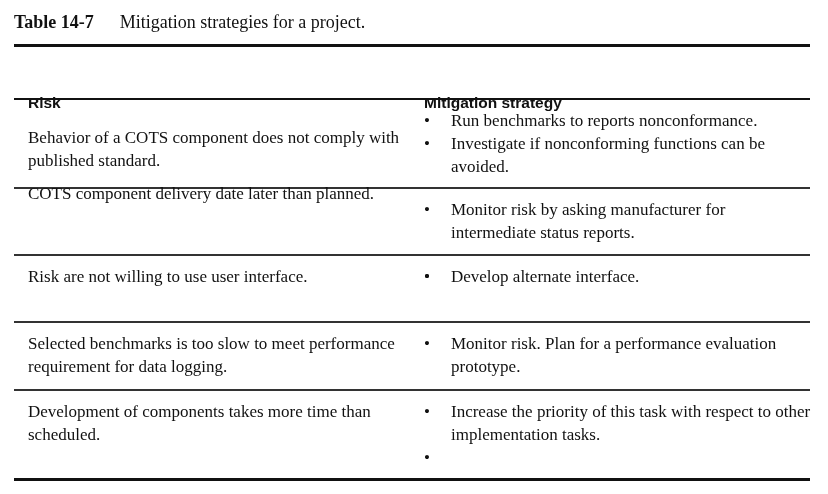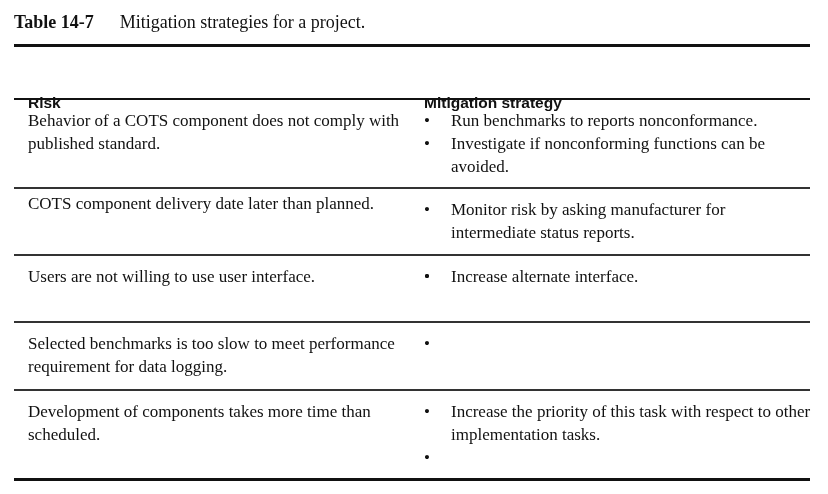--- a/index.html
+++ b/index.html
@@ -22,43 +22,43 @@
   <span class="num">Table 14-7</span><span>Mitigation strategies for a project.</span>
 </div>
 
 <div class="rule thick" style="top:44px"></div>
 
 <div class="hdr" style="left:28px">Risk</div>
 <div class="hdr" style="left:424px">Mitigation strategy</div>
 
 <div class="rule thick" style="top:98px; height:2px"></div>
 
-<div class="risk" style="top:109px">Behavior of a COTS component does not comply with published standard.</div>
+<div class="risk" style="top:126px">Behavior of a COTS component does not comply with published standard.</div>
 <div class="mit" style="top:109px">
   <div class="item"><span class="bullet">•</span><span>Run benchmarks to reports nonconformance.</span></div>
   <div class="item"><span class="bullet">•</span><span>Investigate if nonconforming functions can be avoided.</span></div>
 </div>
 <div class="rule thin" style="top:187px"></div>
 
-<div class="risk" style="top:192px">COTS component delivery date later than planned.</div>
+<div class="risk" style="top:182px">COTS component delivery date later than planned.</div>
 <div class="mit" style="top:198px">
   <div class="item"><span class="bullet">•</span><span>Monitor risk by asking manufacturer for intermediate status reports.</span></div>
 </div>
 <div class="rule thin" style="top:254px"></div>
 
-<div class="risk" style="top:265px">Users are not willing to use user interface.</div>
+<div class="risk" style="top:265px">Risk are not willing to use user interface.</div>
 <div class="mit" style="top:265px">
   <div class="item"><span class="bullet">•</span></div>
-  <div class="item"><span class="bullet">•</span><span>Increase alternate interface.</span></div>
+  <div class="item"><span class="bullet">•</span><span>Develop alternate interface.</span></div>
 </div>
 <div class="rule thin" style="top:321px"></div>
 
 <div class="risk" style="top:332px">Selected benchmarks is too slow to meet performance requirement for data logging.</div>
 <div class="mit" style="top:332px">
-  <div class="item"><span class="bullet">•</span></div>
+  <div class="item"><span class="bullet">•</span><span>Monitor risk. Plan for a performance evaluation prototype.</span></div>
 </div>
 <div class="rule thin" style="top:389px"></div>
 
 <div class="risk" style="top:400px">Development of components takes more time than scheduled.</div>
 <div class="mit" style="top:400px">
   <div class="item"><span class="bullet">•</span><span>Increase the priority of this task with respect to other implementation tasks.</span></div>
   <div class="item"><span class="bullet">•</span></div>
 </div>
 <div class="rule thick" style="top:478px"></div>
 

